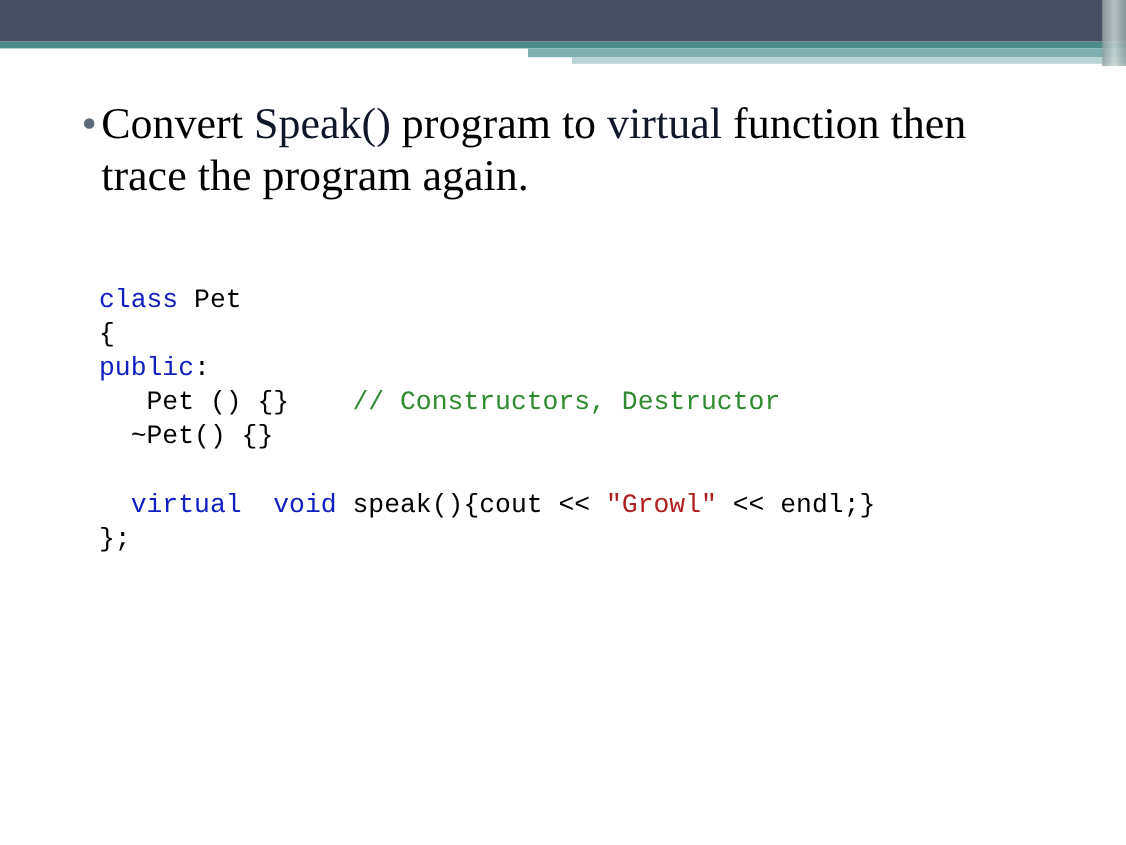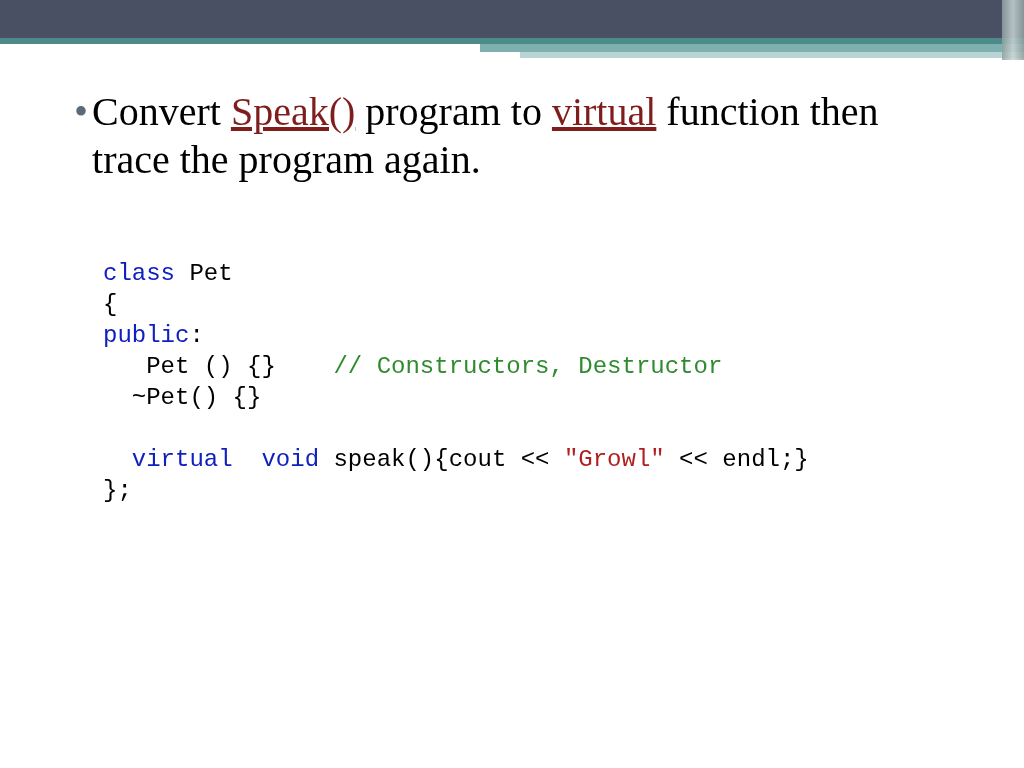--- a/index.html
+++ b/index.html
@@ -68,26 +68,25 @@
     line-height: 48px;
     margin-right: 4px;
     margin-left: -2px;
   }
   .bullet-text {
     font-size: 40px;
     line-height: 48px;
     color: #000000;
   }
   .hl {
-    color: #7f1d1d;
-    text-decoration: underline;
+    color: #0f172a;
   }
   .code-block {
     margin-top: 74px;
-    margin-left: 27px;
+    margin-left: 14px;
     font-family: Consolas, 'Courier New', monospace;
     font-size: 24px;
     line-height: 31px;
     color: #000000;
     white-space: pre;
   }
   .kw { color: #1020c0; }
   .cm { color: #2e8b2e; }
   .st { color: #b02020; }
 </style>

